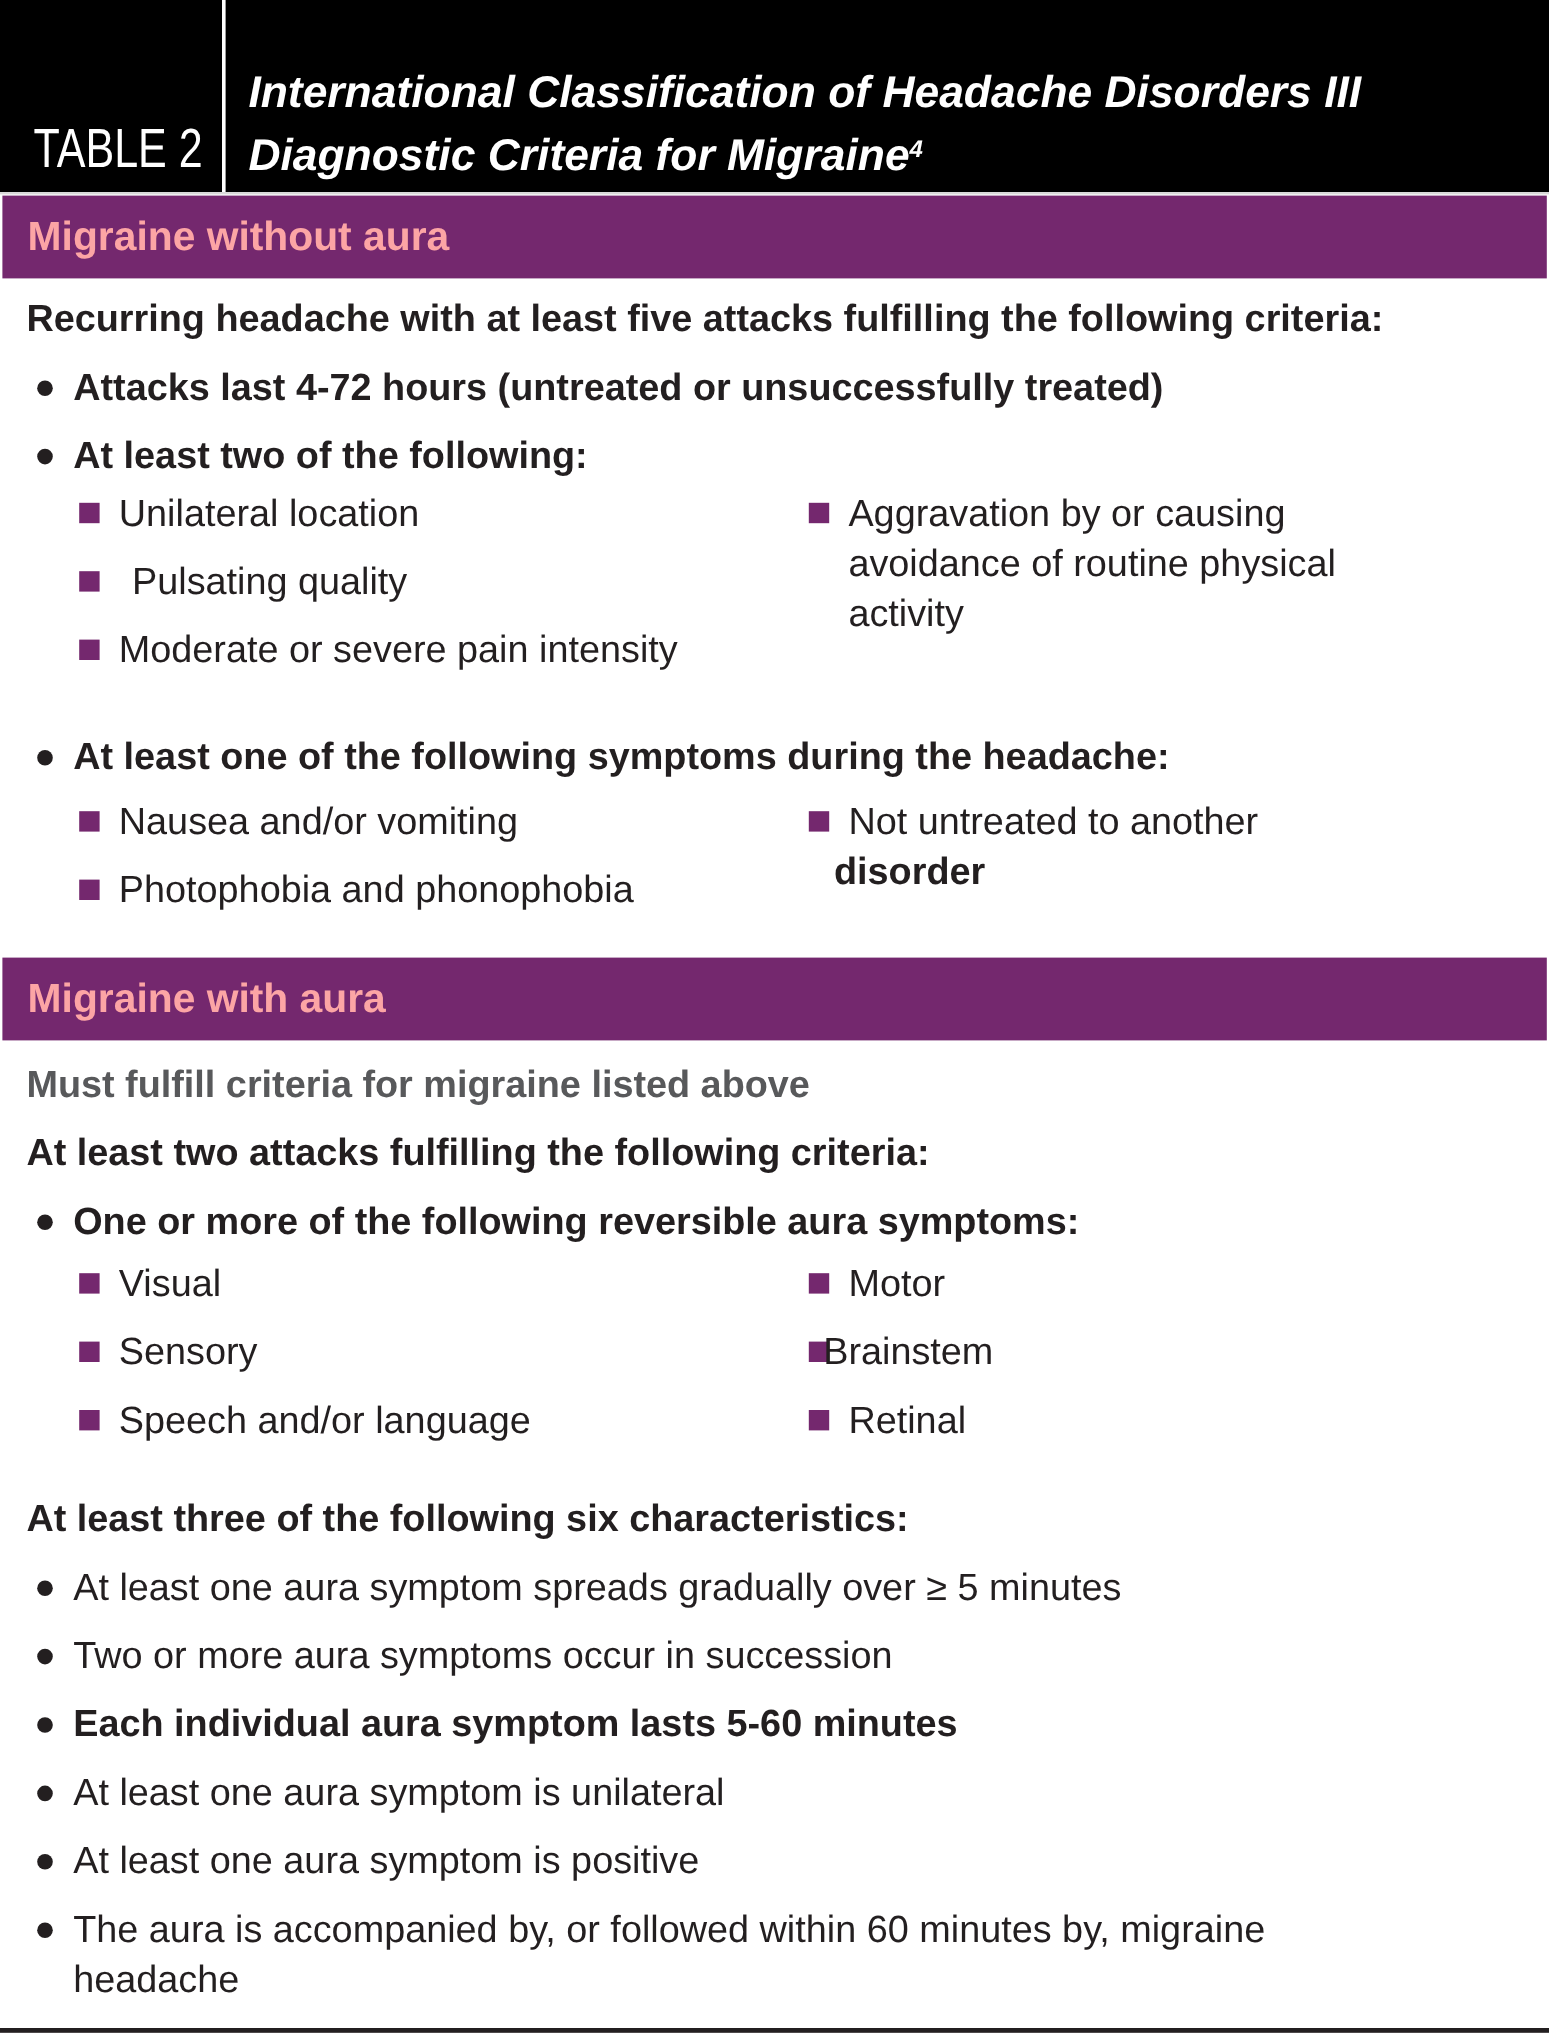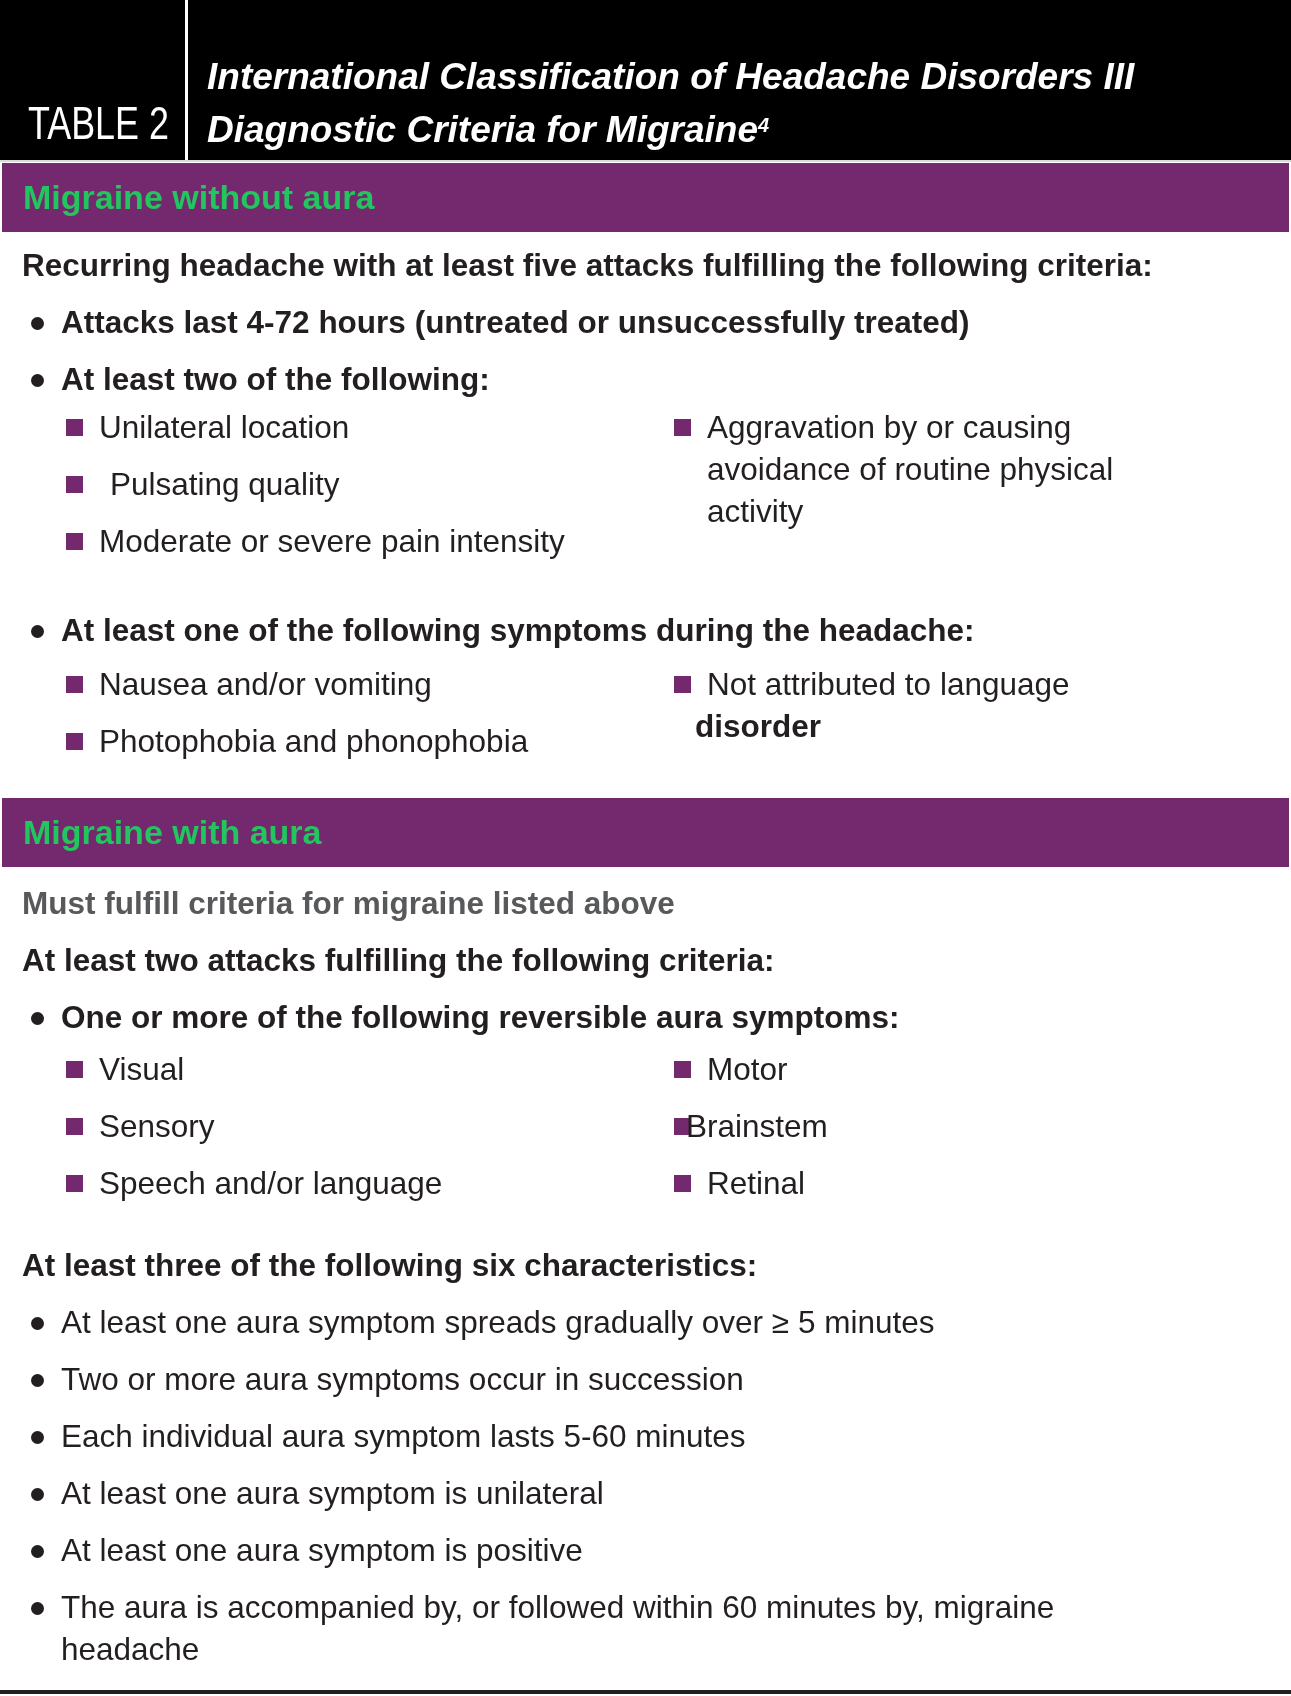--- a/index.html
+++ b/index.html
@@ -7,21 +7,21 @@
   body { position: relative; font-family: "Liberation Sans", sans-serif; color: #231f20; }
 
   .header { position: absolute; left: 0; top: 0; width: 1291px; height: 161px; background: #000; }
   .table-label { position: absolute; left: 28px; top: 96px; font-family: "Liberation Sans", sans-serif; font-size: 46px; font-weight: normal; color: #fff; transform: scaleX(0.78); transform-origin: left top; letter-spacing: 0px; }
   .divider { position: absolute; left: 185px; top: 0; width: 3px; height: 161px; background: #fff; }
   .title { position: absolute; left: 207px; top: 50px; width: 1060px; font-size: 37px; font-weight: bold; color: #fff; line-height: 53px; font-style: italic; }
   .title sup { font-size: 20px; vertical-align: top; position: relative; top: -4px; }
   .header-rule { position: absolute; left: 0; top: 160px; width: 1291px; height: 2px; background: #d9d9d9; }
 
   .band { position: absolute; left: 2px; width: 1287px; height: 69px; background: #74286e; }
-  .band-title { position: absolute; left: 21px; top: 15px; font-size: 34px; font-weight: bold; color: #22c55e; white-space: nowrap; }
+  .band-title { position: absolute; left: 21px; top: 15px; font-size: 34px; font-weight: bold; color: #fca5a5; white-space: nowrap; }
 
   .line { position: absolute; white-space: nowrap; font-size: 31.5px; line-height: 40px; }
   .bold { font-weight: bold; }
   .light { font-weight: normal; color: #231f20; }
   .gray { font-weight: bold; color: #58595b; }
 
   .dot { position: absolute; width: 13px; height: 13px; border-radius: 50%; background: #231f20; }
   .sq { position: absolute; width: 17px; height: 17px; background: #74286e; }
 
   .bottom-rule { position: absolute; left: 0; top: 1690px; width: 1291px; height: 4px; background: #231f20; }
@@ -65,21 +65,21 @@
 
 <div class="dot" style="left:31px; top:625px;"></div>
 <div class="line bold" style="left:61px; top:610px;">At least one of the following symptoms during the headache:</div>
 
 <div class="sq" style="left:66px; top:676px;"></div>
 <div class="line light" style="left:99px; top:664px;">Nausea and/or vomiting</div>
 <div class="sq" style="left:66px; top:733px;"></div>
 <div class="line light" style="left:99px; top:721px;">Photophobia and phonophobia</div>
 
 <div class="sq" style="left:674px; top:676px;"></div>
-<div class="line light" style="left:707px; top:664px;">Not attributed to language</div>
+<div class="line light" style="left:707px; top:664px;">Not untreated to another</div>
 <div class="line light" style="left:695px; top:706px;font-weight:bold;">disorder</div>
 
 <div class="band" style="top:798px;">
   <div class="band-title">Migraine with aura</div>
 </div>
 
 <div class="line gray" style="left:22px; top:883px;text-align:right;">Must fulfill criteria for migraine listed above</div>
 <div class="line bold" style="left:22px; top:940px;">At least two attacks fulfilling the following criteria:</div>
 
 <div class="dot" style="left:31px; top:1012px;"></div>
@@ -99,21 +99,21 @@
 <div class="sq" style="left:674px; top:1175px;"></div>
 <div class="line light" style="left:707px; top:1163px;">Retinal</div>
 
 <div class="line bold" style="left:22px; top:1245px;">At least three of the following six characteristics:</div>
 
 <div class="dot" style="left:31px; top:1317px;"></div>
 <div class="line light" style="left:61px; top:1302px;">At least one aura symptom spreads gradually over ≥ 5 minutes</div>
 <div class="dot" style="left:31px; top:1374px;"></div>
 <div class="line light" style="left:61px; top:1359px;">Two or more aura symptoms occur in succession</div>
 <div class="dot" style="left:31px; top:1431px;"></div>
-<div class="line light" style="left:61px; top:1416px;">Each individual aura symptom lasts 5-60 minutes</div>
+<div class="line light" style="left:61px; top:1416px;font-weight:bold;">Each individual aura symptom lasts 5-60 minutes</div>
 <div class="dot" style="left:31px; top:1488px;"></div>
 <div class="line light" style="left:61px; top:1473px;">At least one aura symptom is unilateral</div>
 <div class="dot" style="left:31px; top:1545px;"></div>
 <div class="line light" style="left:61px; top:1530px;">At least one aura symptom is positive</div>
 <div class="dot" style="left:31px; top:1602px;"></div>
 <div class="line light" style="left:61px; top:1587px;">The aura is accompanied by, or followed within 60 minutes by, migraine</div>
 <div class="line light" style="left:61px; top:1629px;">headache</div>
 
 <div class="bottom-rule"></div>
 

